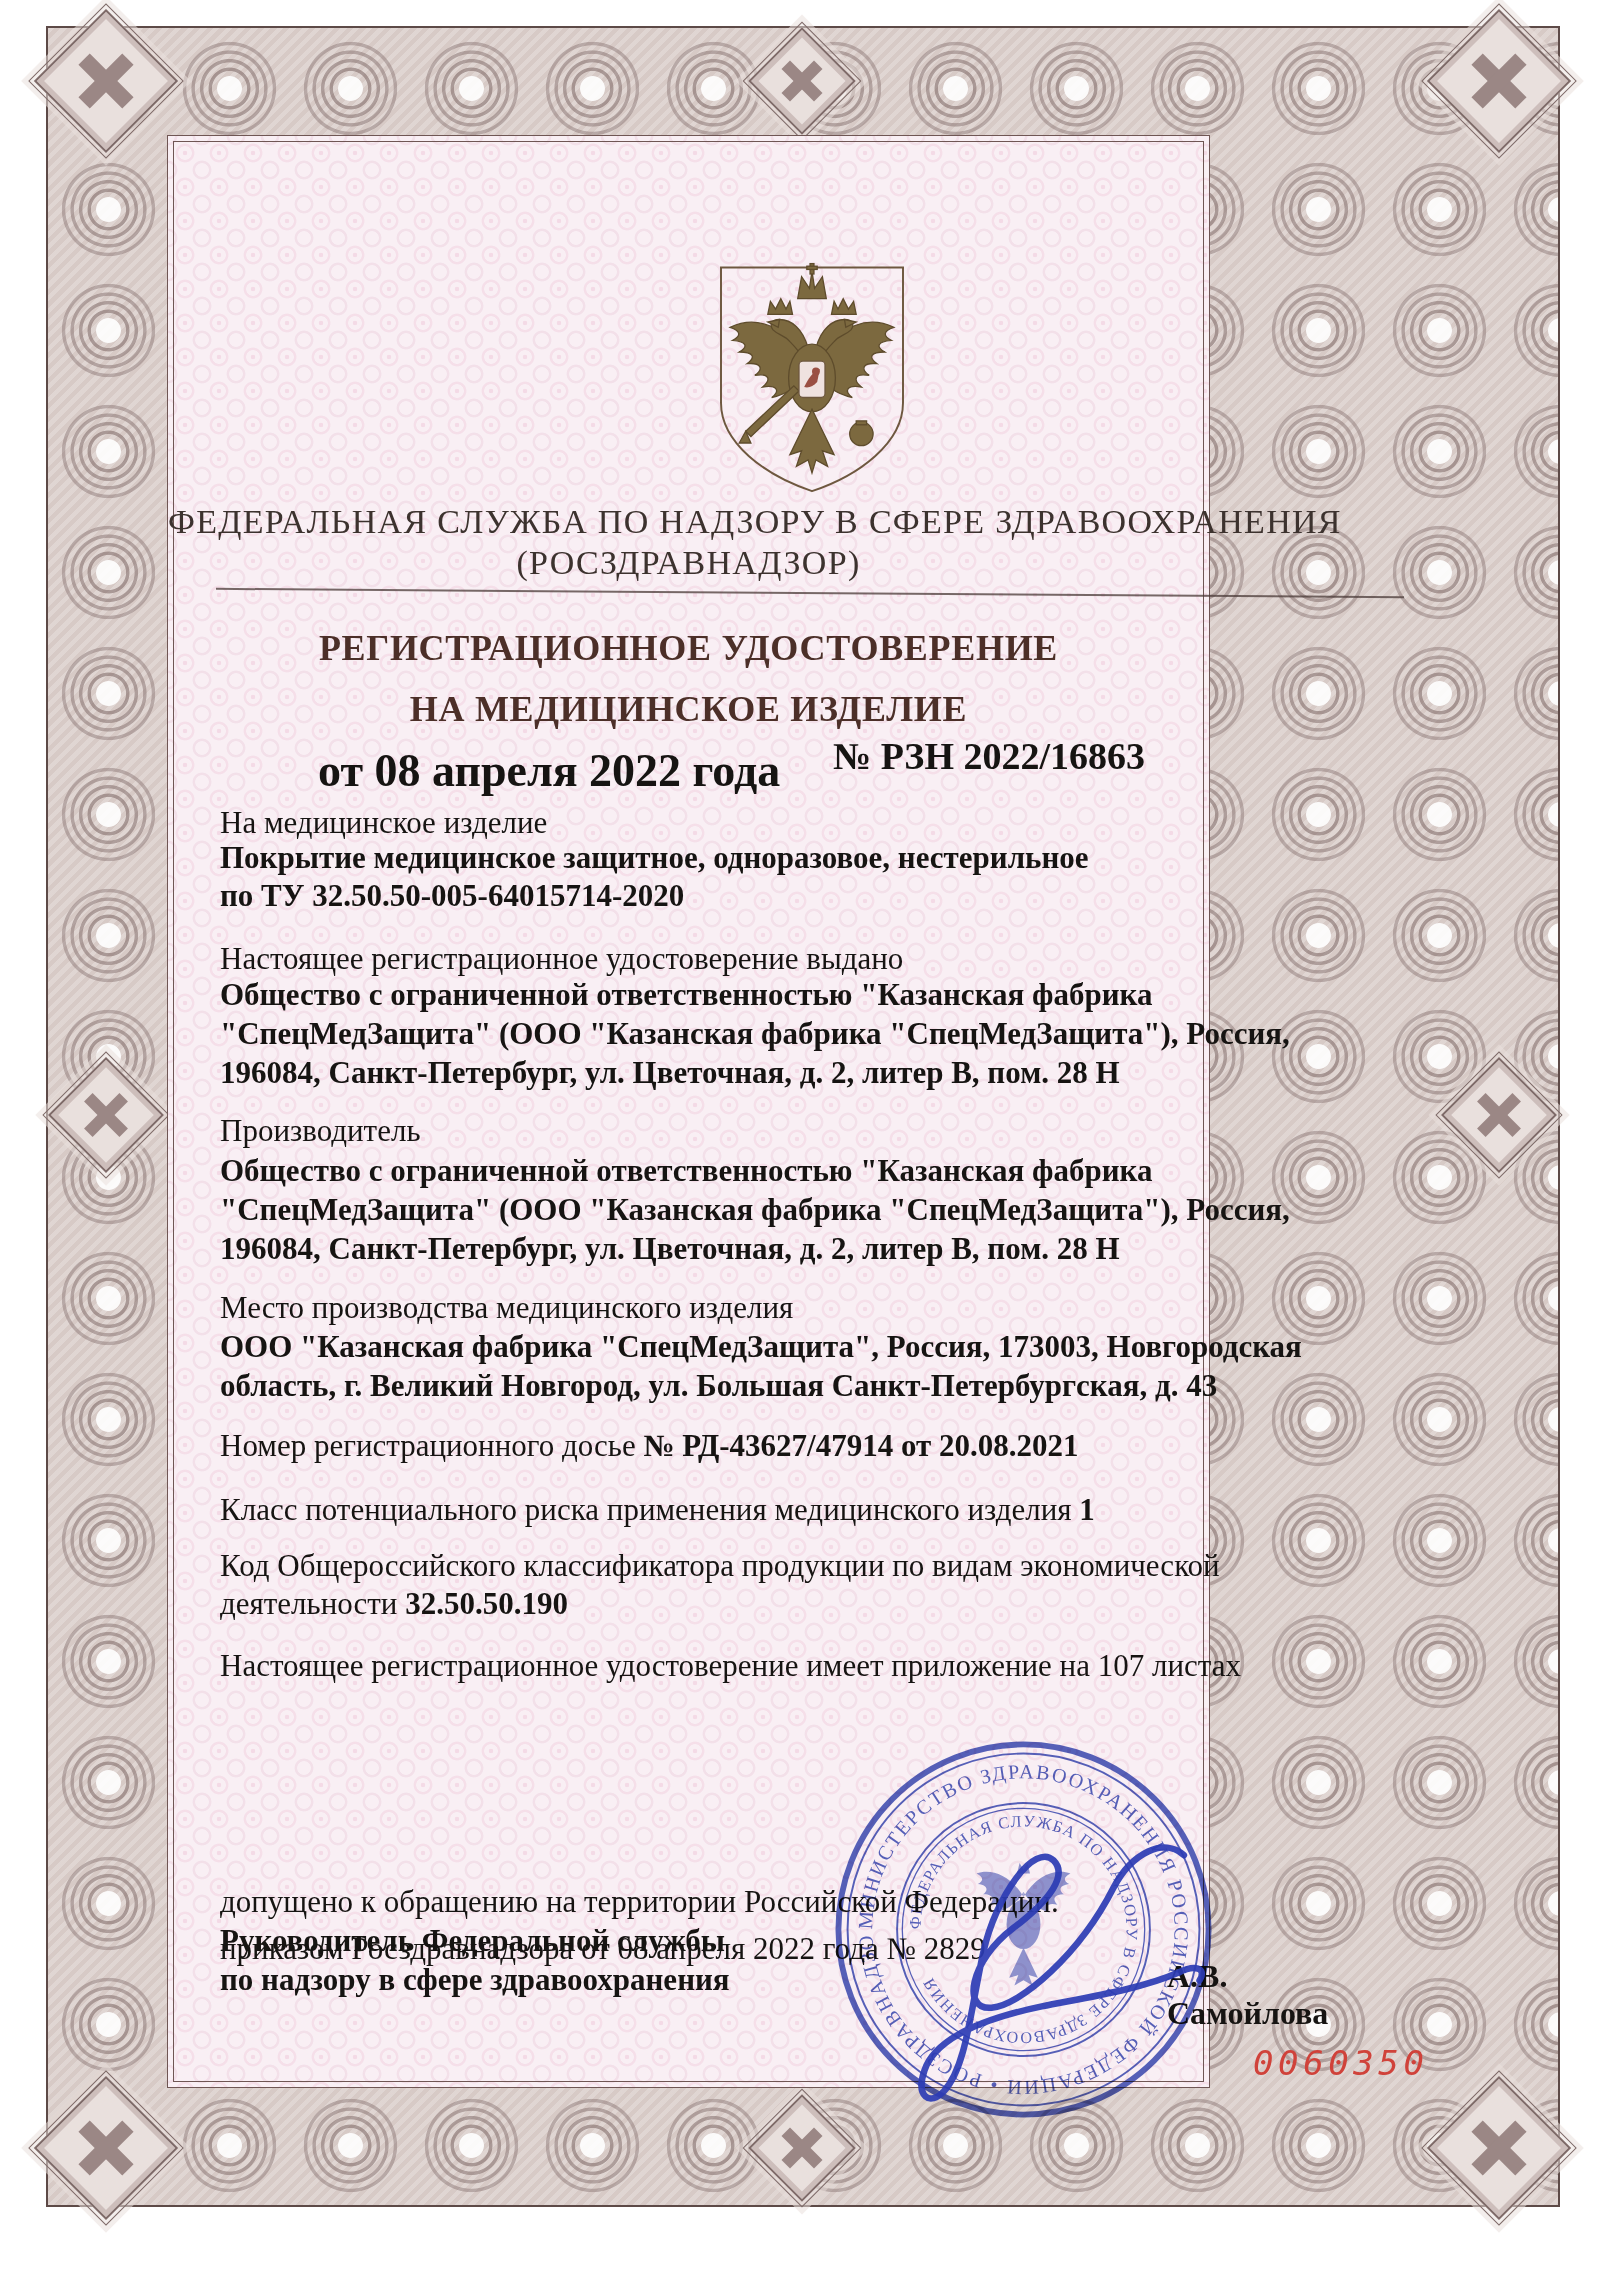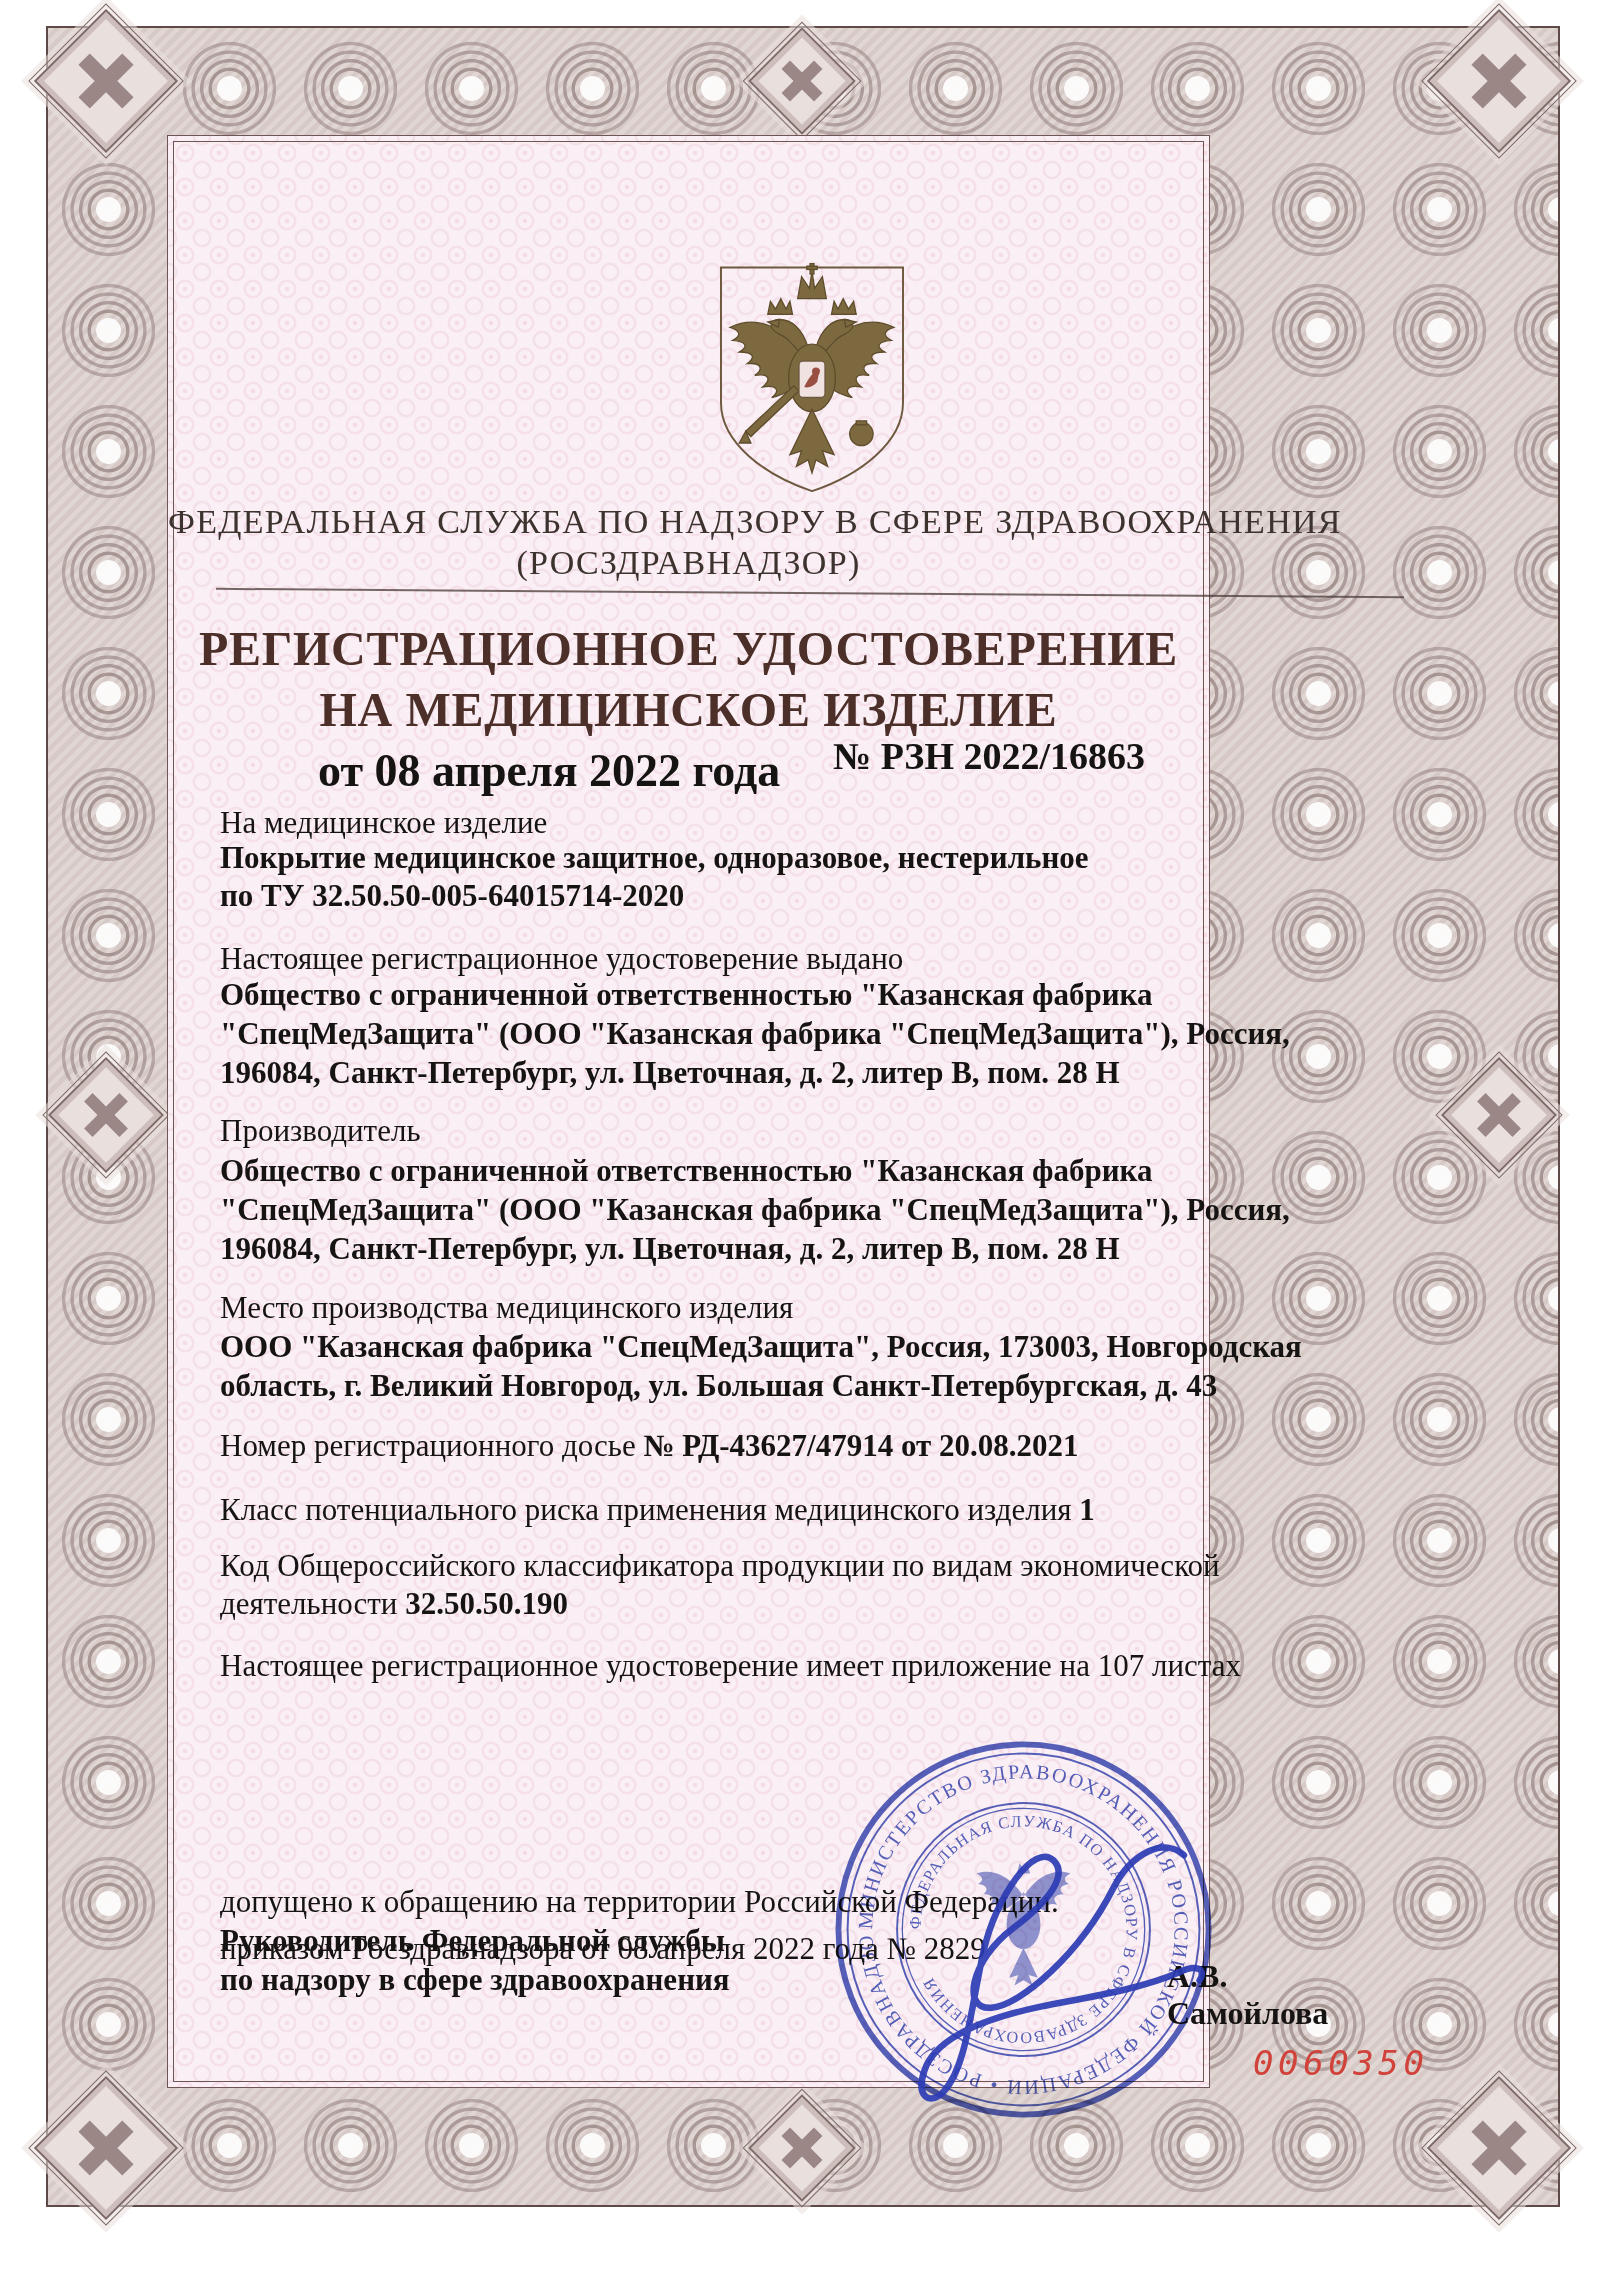--- a/index.html
+++ b/index.html
@@ -36,21 +36,21 @@
              background:#e9e0dd;border:2px solid #7e6a68;outline:1.3px solid #7e6a68;outline-offset:3.3px;
              box-shadow:inset 0 0 0 5.2px #cdbebb, 0 0 0 9px rgba(233,224,221,.55);}
   .medallion .cbar{position:absolute;background:#9b8785;}
   .medallion .cbar.h{left:18%;top:42%;width:64%;height:16%;}
   .medallion .cbar.v{left:42%;top:18%;width:16%;height:64%;}
 
   
   .b{font-weight:bold;}
   .body-line{position:absolute;left:52px;font-size:31px;line-height:36px;white-space:nowrap;}
   .center{left:0;width:100%;text-align:center;}
-  .title{font-weight:bold;color:#4c2f28;font-size:48px;line-height:61px;letter-spacing:0.7px;}
+  .title{font-weight:bold;color:#4c2f28;font-size:36px;line-height:61px;letter-spacing:0.7px;}
   .header-text{font-size:34px;line-height:42px;color:#3c322e;letter-spacing:1.3px;}
   .rule{position:absolute;left:48px;width:1188px;height:2px;background:rgba(74,58,55,.75);transform:rotate(0.4deg);}
   .serial{font-family:"DejaVu Sans Mono", monospace;font-size:34px;color:#d0423a;letter-spacing:4.6px;}
 
   svg text{font-family:"Liberation Serif", serif;}
 </style>
 </head>
 <body>
 
 <div class="page">

